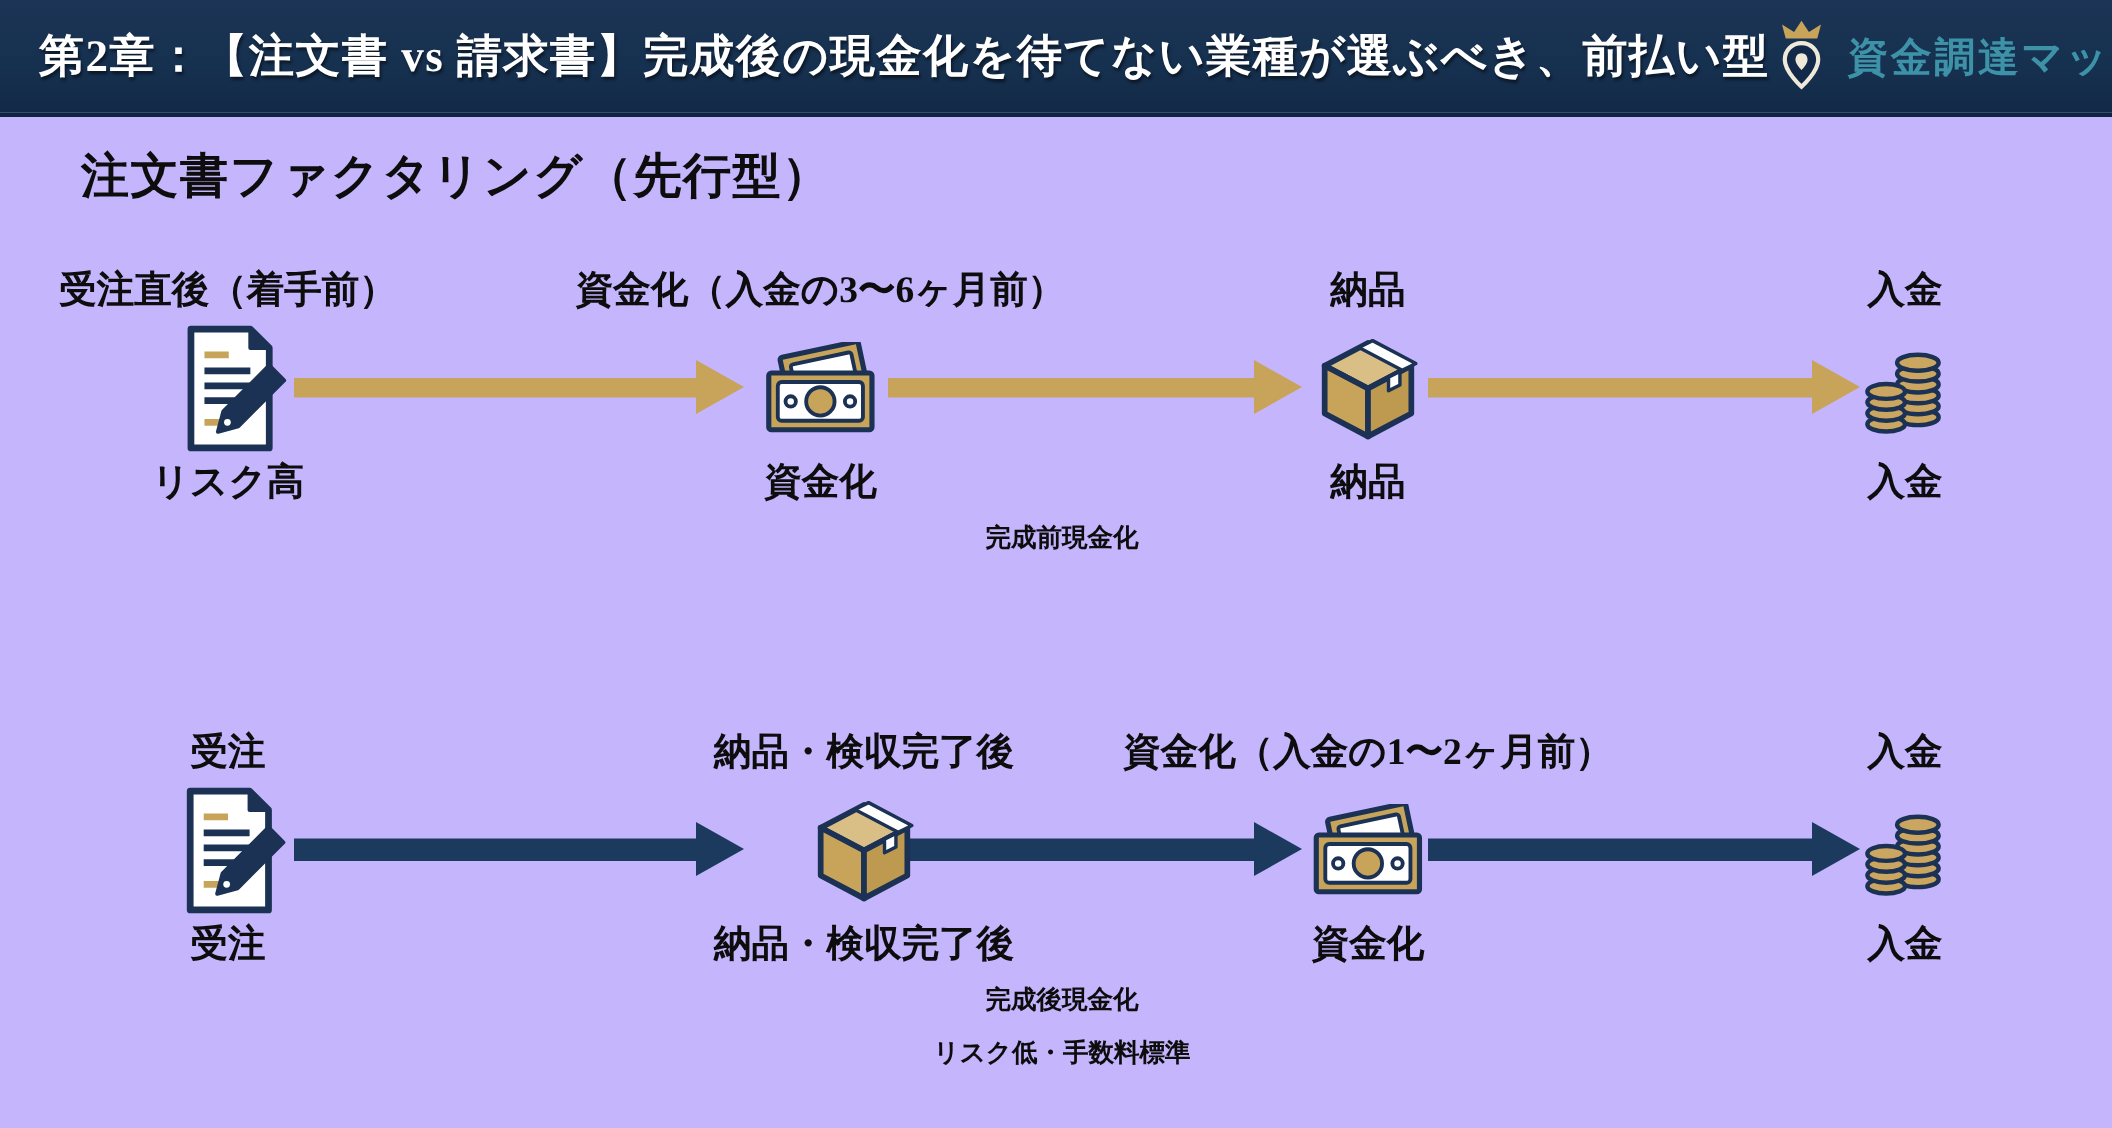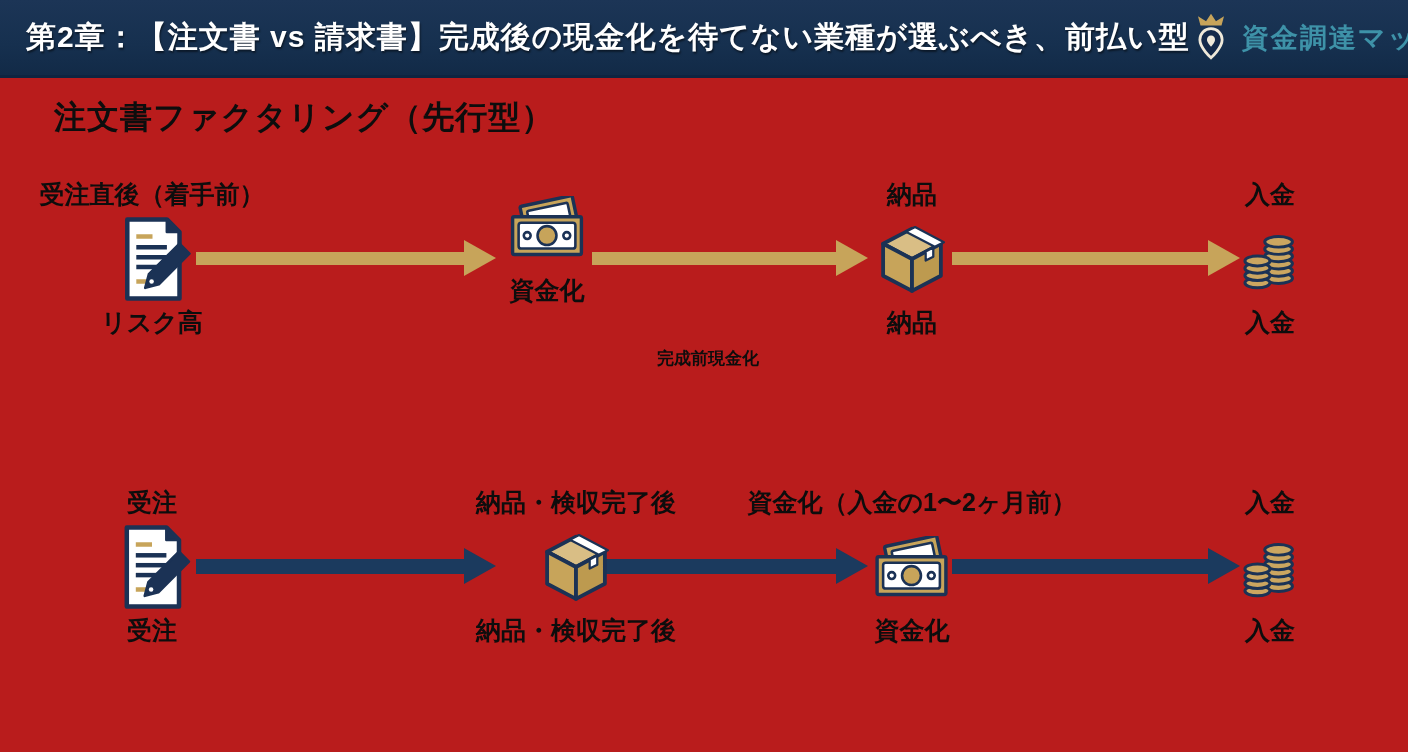--- a/index.html
+++ b/index.html
@@ -1,17 +1,17 @@
 <!DOCTYPE html>
 <html><head>
 <meta charset="utf-8">
 <style>
   html,body{margin:0;padding:0;background:#fff;}
-  .page{position:relative;width:1408px;height:752px;background:#b91c1c;overflow:hidden;
-        font-family:Liberation Sans, sans-serif;font-weight:700;color:#0d0d0d;}
+  .page{position:relative;width:1408px;height:752px;background:#c4b5fd;overflow:hidden;
+        font-family:Liberation Serif, serif;font-weight:700;color:#0d0d0d;}
 
   
   .topbar{position:absolute;top:0;left:0;width:100%;height:78px;box-sizing:border-box;
           background:linear-gradient(180deg,#1c3556 0%,#16304f 60%,#122a47 100%);
           border-bottom:3px solid #0f2440;
           display:flex;align-items:center;justify-content:space-between;padding:0 26px;}
   .topbar-title{color:#ffffff;font-size:30px;font-weight:900;letter-spacing:1px;white-space:nowrap;
                 text-shadow:1px 2px 2px rgba(0,0,0,.5);}
   .brand{display:flex;align-items:center;gap:10px;}
   .brand-text{color:#3e92a8;font-size:27px;font-weight:900;letter-spacing:2px;white-space:nowrap;}
@@ -81,20 +81,21 @@
         <line x1="32" y1="59" x2="66" y2="59" stroke="#1b3255" stroke-width="5"></line>
         <line x1="32" y1="75" x2="48" y2="75" stroke="#c7a45a" stroke-width="5"></line>
         <path d="M80 33 l11 11 -34 34 -15 4 4 -15 z" fill="#1b3255" stroke="#1b3255" stroke-width="3" stroke-linejoin="round"></path>
         <circle cx="49" cy="75" r="2.5" fill="#ffffff"></circle>
       </svg>
     </div>
     <div class="step-bottom">リスク高</div>
   </div>
 
   <div class="step" style="left:547px;top:178px">
+    <div class="step-top">資金化（入金の3〜6ヶ月前）</div>
     <div class="icon-wrap">
       <svg width="86" height="62" viewBox="0 0 100 72">
         <g transform="rotate(-12 50 26)">
           <rect x="22" y="6" width="62" height="32" rx="2" fill="#c7a45a" stroke="#1b3255" stroke-width="4"></rect>
           <rect x="29" y="13" width="48" height="18" rx="2" fill="#ffffff" stroke="#1b3255" stroke-width="3"></rect>
         </g>
         <rect x="10" y="24" width="80" height="44" rx="2" fill="#c7a45a" stroke="#1b3255" stroke-width="4"></rect>
         <rect x="17" y="31" width="66" height="30" rx="3" fill="#ffffff" stroke="#1b3255" stroke-width="3"></rect>
         <circle cx="50" cy="46" r="11" fill="#c7a45a" stroke="#1b3255" stroke-width="3"></circle>
         <circle cx="27" cy="46" r="4" fill="#ffffff" stroke="#1b3255" stroke-width="3"></circle>
@@ -221,14 +222,18 @@
           <ellipse cx="31" cy="86" rx="19" ry="7.5"></ellipse>
             <ellipse cx="31" cy="75" rx="19" ry="7.5"></ellipse>
           <ellipse cx="31" cy="64" rx="19" ry="7.5"></ellipse>
             <ellipse cx="31" cy="53" rx="19" ry="7.5"></ellipse>
         </g>
       </svg>
     </div>
     <div class="step-bottom">入金</div>
   </div>
 
+  <div class="note" style="top:649px">
+    <div>完成後現金化</div>
+    <div>リスク低・手数料標準</div>
+  </div>
 
 </div>
 
 </body></html>

